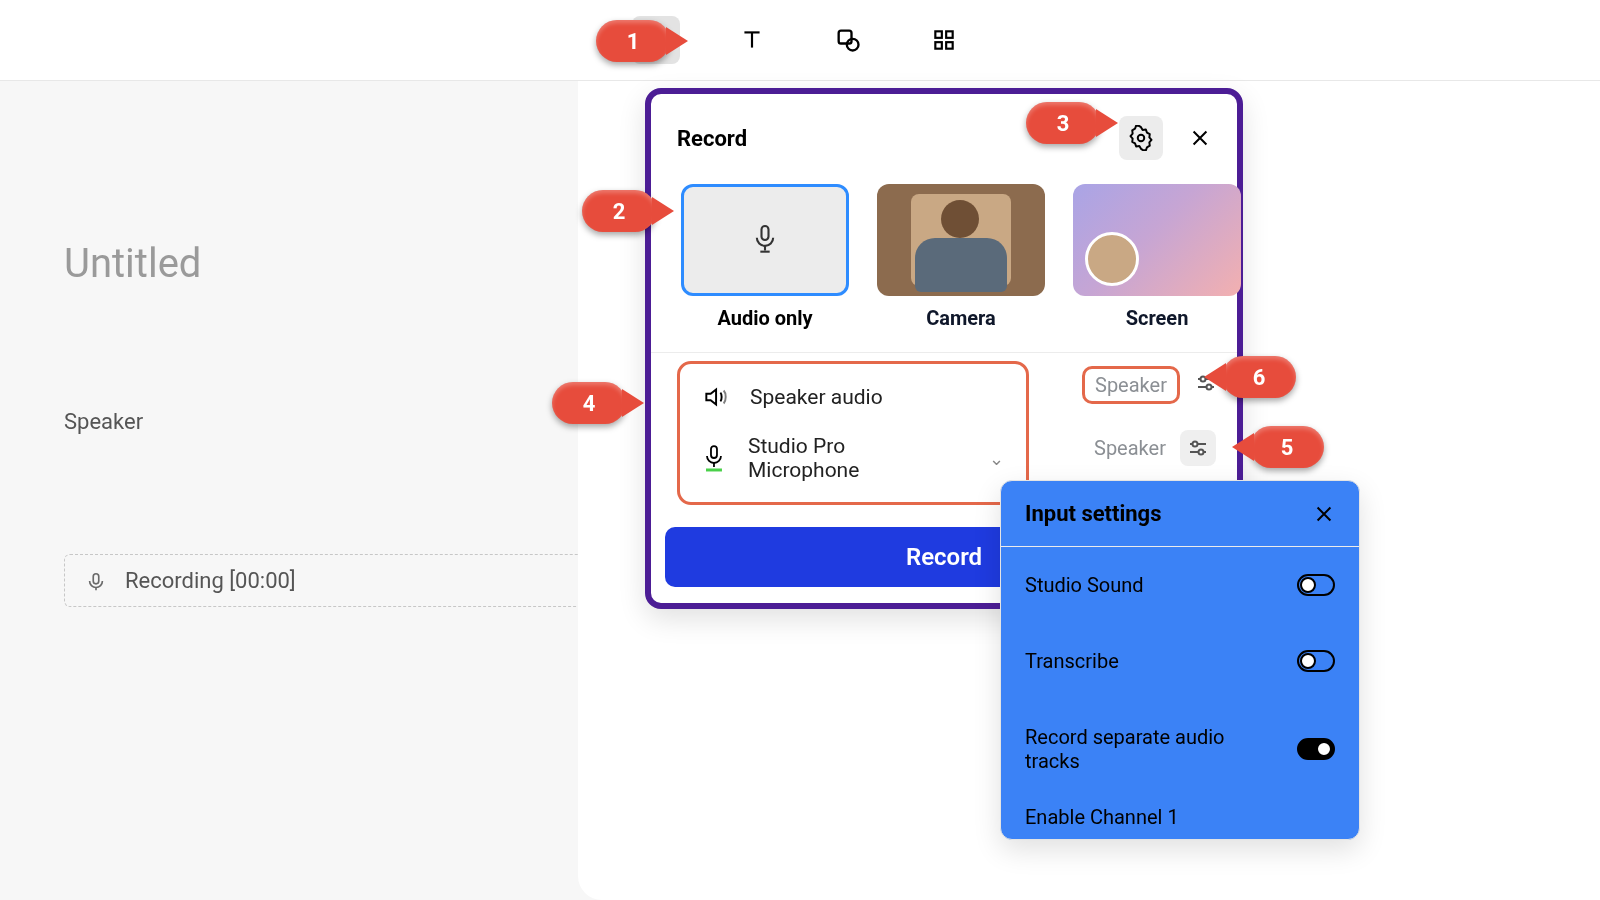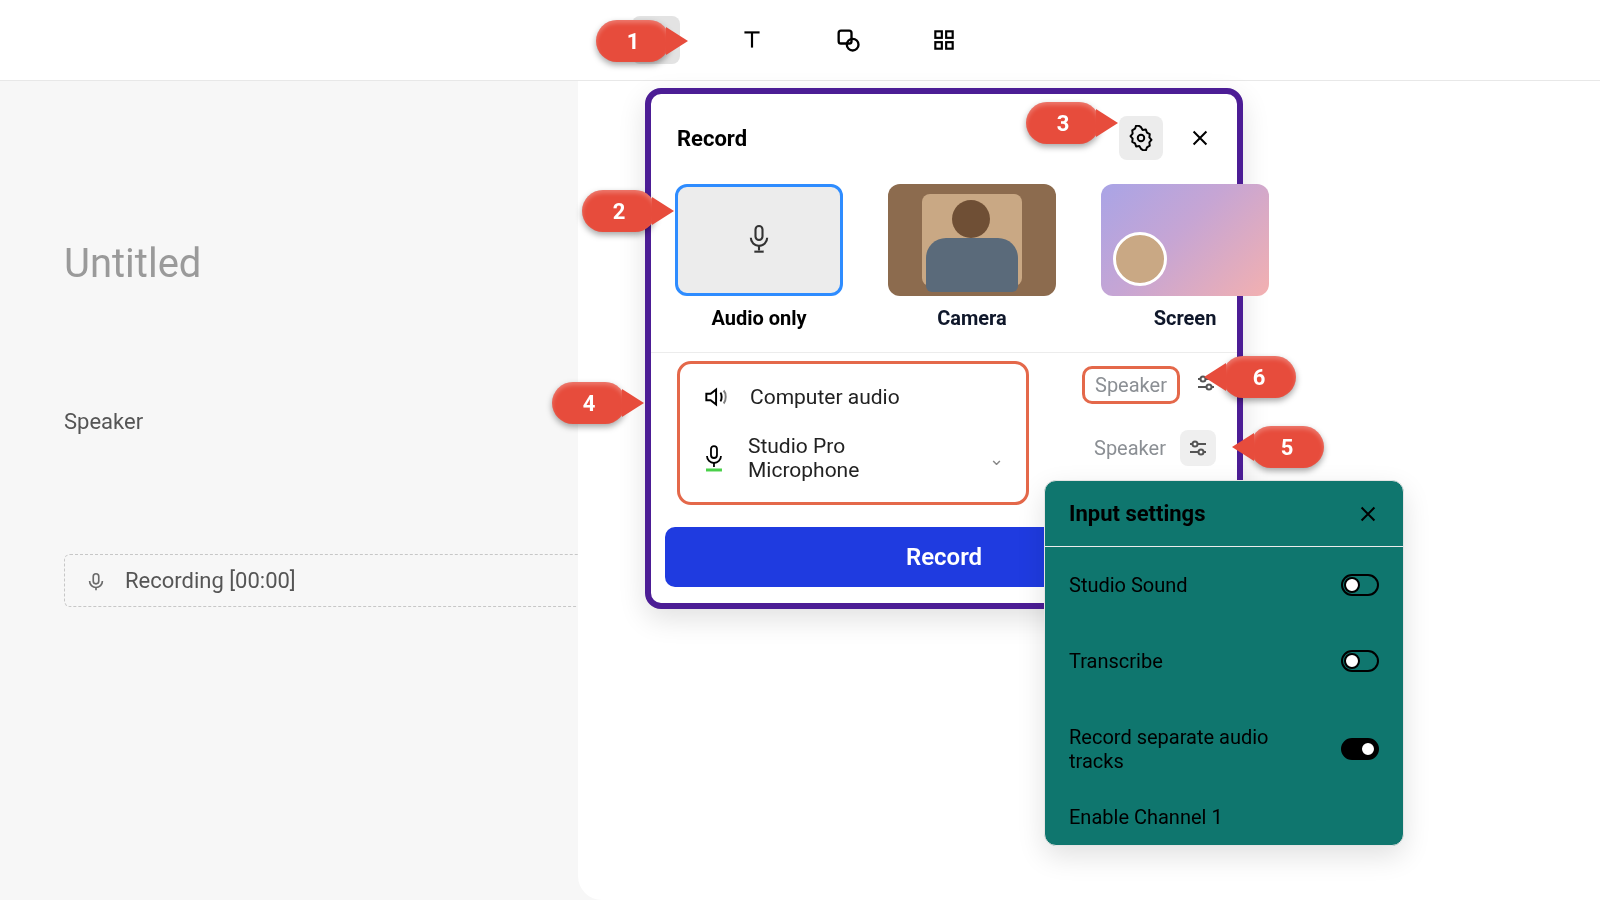--- a/index.html
+++ b/index.html
@@ -19,21 +19,21 @@
 
     
     .editor-panel { position: absolute; top: 0; right: 0; bottom: 0; width: 1022px; background: #fff; border-radius: 24px 0 0 24px; }
 
     
     .record-popover { position: absolute; top: 88px; left: 645px; width: 598px; background: #fff; border: 6px solid #4c1d95; border-radius: 16px; box-shadow: 0 10px 28px rgba(0,0,0,0.12); }
     .record-header { display: flex; align-items: center; justify-content: space-between; padding: 22px 26px 12px 26px; }
     .record-title { font-size: 22px; font-weight: 700; }
     .record-header-icons { display: flex; align-items: center; gap: 26px; }
     .gear-btn { width: 44px; height: 44px; display:flex; align-items:center; justify-content:center; border-radius:8px; background:#ececec; cursor:pointer;}
-    .record-modes { display: flex; gap: 45px; padding: 12px 24px 22px; border-bottom: 1px solid #ececec; }
+    .record-modes { display: flex; gap: 28px; padding: 12px 30px 22px; border-bottom: 1px solid #ececec; }
     .mode-col { display:flex; flex-direction:column; align-items:center; gap:10px; cursor:pointer; }
     .mode-thumb { width: 168px; height: 112px; border-radius: 12px; display:flex; align-items:center; justify-content:center; }
     .mode-thumb.audio { background:#ececec; border:3px solid #2e8cff; }
     .mode-thumb.camera { background: #8c6b4e; position: relative; overflow:hidden; }
     .mode-thumb.screen  { background: linear-gradient(135deg,#a9a4e6 0%,#c6a5d4 45%,#f3b0b0 100%); position: relative; overflow:hidden; }
     .mode-label { font-size: 20px; font-weight:700; color:#0f172a; }
     .mode-label.active { color:#000; }
 
     .camera-face { position:absolute; top:10px; left:34px; width:100px; height:92px; border-radius:8px; background:#c9a884; }
     .camera-face::before{content:""; position:absolute; top:6px; left:30px; width:38px; height:38px; border-radius:50%; background:#6f4f35;}
@@ -48,25 +48,25 @@
     .mic-level { stroke:#4ad04a; }
     .input-right { position:absolute; display:flex; align-items:center; gap:14px; font-size:20px; color:#8b8f94; }
     .input-right.row1 { top: 366px; left: 1082px; }
     .input-right.row2 { top: 430px; left: 1094px; }
     .speaker-pill { border: 3px solid #e4684a; border-radius: 10px; padding: 4px 10px; }
     .adjust-btn { width:36px; height:36px; display:flex; align-items:center; justify-content:center; border-radius:8px; background:#efefef; cursor:pointer; }
 
     .record-btn { margin: 6px 14px 16px; height: 60px; border-radius: 10px; background:#1f3be0; color:#fff; font-size:24px; font-weight:600; display:flex; align-items:center; justify-content:center; cursor:pointer; }
 
     
-    .settings-panel { position:absolute; top:480px; left:1044px; width: 360px; background:#0f766e; border:1px solid #e4e4e4; border-radius:12px; box-shadow:0 10px 28px rgba(0,0,0,0.12); }
+    .settings-panel { position:absolute; top:480px; left:1000px; width: 360px; background:#3b82f6; border:1px solid #e4e4e4; border-radius:12px; box-shadow:0 10px 28px rgba(0,0,0,0.12); }
     .settings-header { display:flex; align-items:center; justify-content:space-between; padding:20px 24px; border-bottom:1px solid #ececec; }
     .settings-title { font-size:22px; font-weight:700; }
     .settings-row { padding:26px 24px; display:flex; align-items:center; justify-content:space-between; font-size:20px; color:#000;gap:31px; }
-    .settings-row.tight { padding-top:6px; padding-bottom:16px; }
+    .settings-row.tight { padding-top:6px; padding-bottom:10px; }
 
     .toggle { width:38px; height:22px; border:2px solid #000; border-radius:12px; position:relative; }
     .toggle .knob { position:absolute; top:1px; left:1px; width:16px; height:16px; border:2px solid #000; border-radius:50%; background:#fff; }
     .toggle.on { background:#000; }
     .toggle.on .knob { left:17px; background:#fff; border-color:#000; }
 
     
     .callout { position:absolute; width:74px; height:42px; background:#e74c3c; border-radius:21px; color:#fff; font-size:22px; font-weight:700; display:flex; align-items:center; box-shadow: 0 3px 6px rgba(0,0,0,0.35), inset 0 3px 4px rgba(255,255,255,0.25); z-index:20; }
     .callout.right::after { content:""; position:absolute; right:-18px; top:50%; transform:translateY(-50%); border-left:22px solid #e74c3c; border-top:14px solid transparent; border-bottom:14px solid transparent; }
     .callout.left::before { content:""; position:absolute; left:-18px; top:50%; transform:translateY(-50%); border-right:22px solid #e74c3c; border-top:14px solid transparent; border-bottom:14px solid transparent; }
@@ -163,21 +163,21 @@
   </div>
 
   <div class="inputs-block">
     <div class="audio-box">
       <div class="audio-row">
         <svg width="26" height="26" viewBox="0 0 24 24" fill="none" stroke="#000" stroke-width="1.8">
             <path d="M4 9v6h4l5 4V5L8 9H4z"></path>
             <path d="M17 8c1.5 1.5 1.5 6.5 0 8"></path>
             <path d="M20 6c2.5 2.5 2.5 9.5 0 12" opacity="0.5"></path>
           </svg>
-        <span>Computer audio</span>
+        <span>Speaker audio</span>
       </div>
       <div class="audio-row">
         <svg width="26" height="30" viewBox="0 0 24 28" fill="none" stroke="#000" stroke-width="1.8">
             <rect x="9" y="2" width="6" height="12" rx="3"></rect>
             <path d="M5 12a7 7 0 0 0 14 0"></path>
             <path d="M12 19v4"></path>
             <path class="mic-level" d="M4 26h16" stroke-width="3"></path>
           </svg>
         <span>Studio Pro Microphone</span>
         <span class="spacer"></span>

